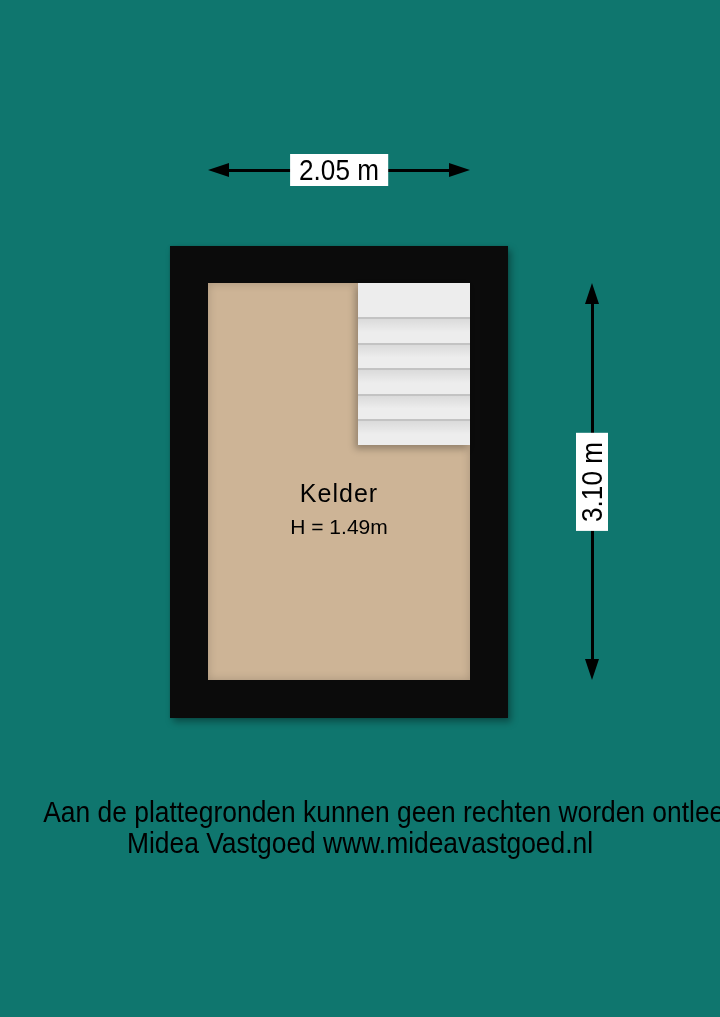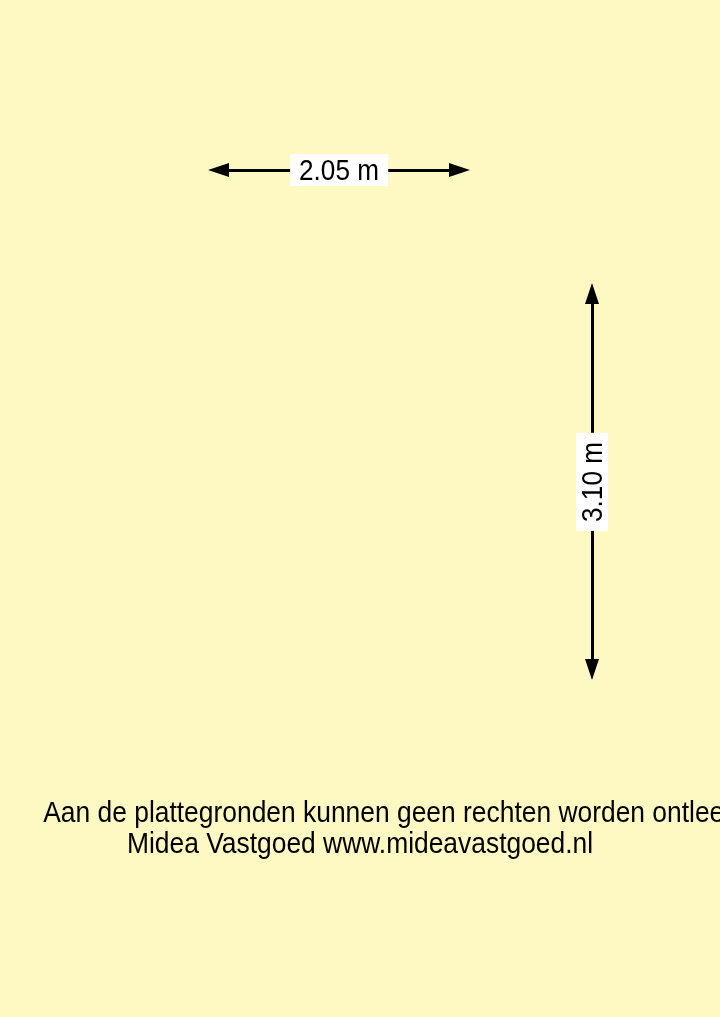--- a/index.html
+++ b/index.html
@@ -1,17 +1,17 @@
 <!DOCTYPE html>
 <html style="--wall: #0b0b0b; --floor: #cdb496; --stairs: #ededed; --stair-divider: #c3c3c3;"><head>
 <meta charset="utf-8">
 <style>
   html,body { margin:0; padding:0; background:#ffffff; }
   #page {
-    position:relative; width:720px; height:1017px; background:#fef9c3;
+    position:relative; width:720px; height:1017px; background:#0f766e;
     overflow:hidden; font-family:"Liberation Sans", sans-serif; color:#000;
   }
 
   
   .plan {
     position:absolute; left:170px; top:246px; width:338px; height:472px;
     background:var(--wall,#0b0b0b);
     box-shadow: 3px 4px 7px rgba(0,0,0,.35), 0 0 2px rgba(0,0,0,.15);
   }
   .floor {
@@ -96,19 +96,35 @@
     <div class="dim-label">2.05 m</div>
   </div>
 
   <div class="dim dim-v">
     <span class="ah ah-up"></span>
     <div class="dim-line-v"></div>
     <span class="ah ah-down"></span>
     <div class="dim-label vertical">3.10 m</div>
   </div>
 
+  <div class="plan">
+    <div class="floor">
+      <div class="stairs">
+          <div class="step"></div>
+          <div class="step"></div>
+          <div class="step"></div>
+          <div class="step"></div>
+          <div class="step"></div>
+          <div class="step"></div>
+        </div>
+      <div class="room-label">
+        <div class="room-name">Kelder</div>
+        <div class="room-h">H = 1.49m</div>
+      </div>
+    </div>
+  </div>
 
   <div class="footer">
     <div class="footer-line">Aan de plattegronden kunnen geen rechten worden ontleend</div>
     <div class="footer-line">Midea Vastgoed www.mideavastgoed.nl</div>
   </div>
 
 </div>
 
 </body></html>

